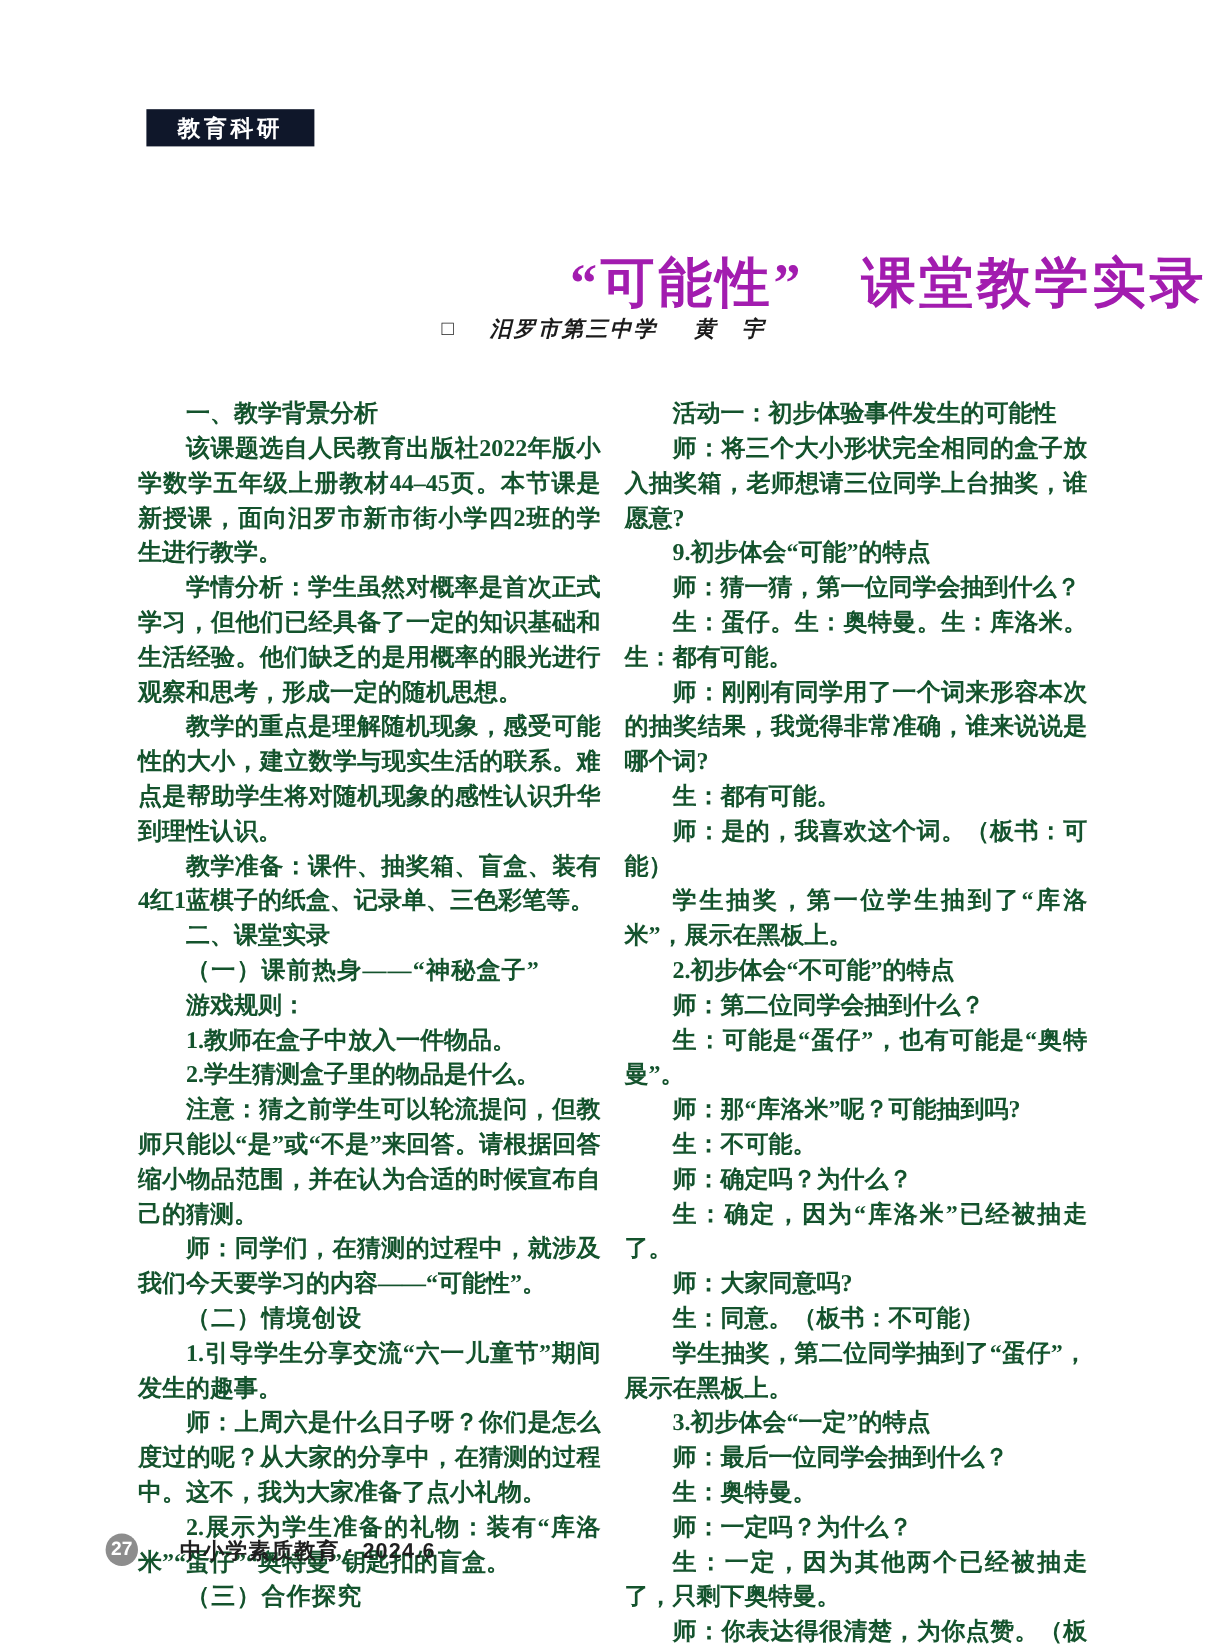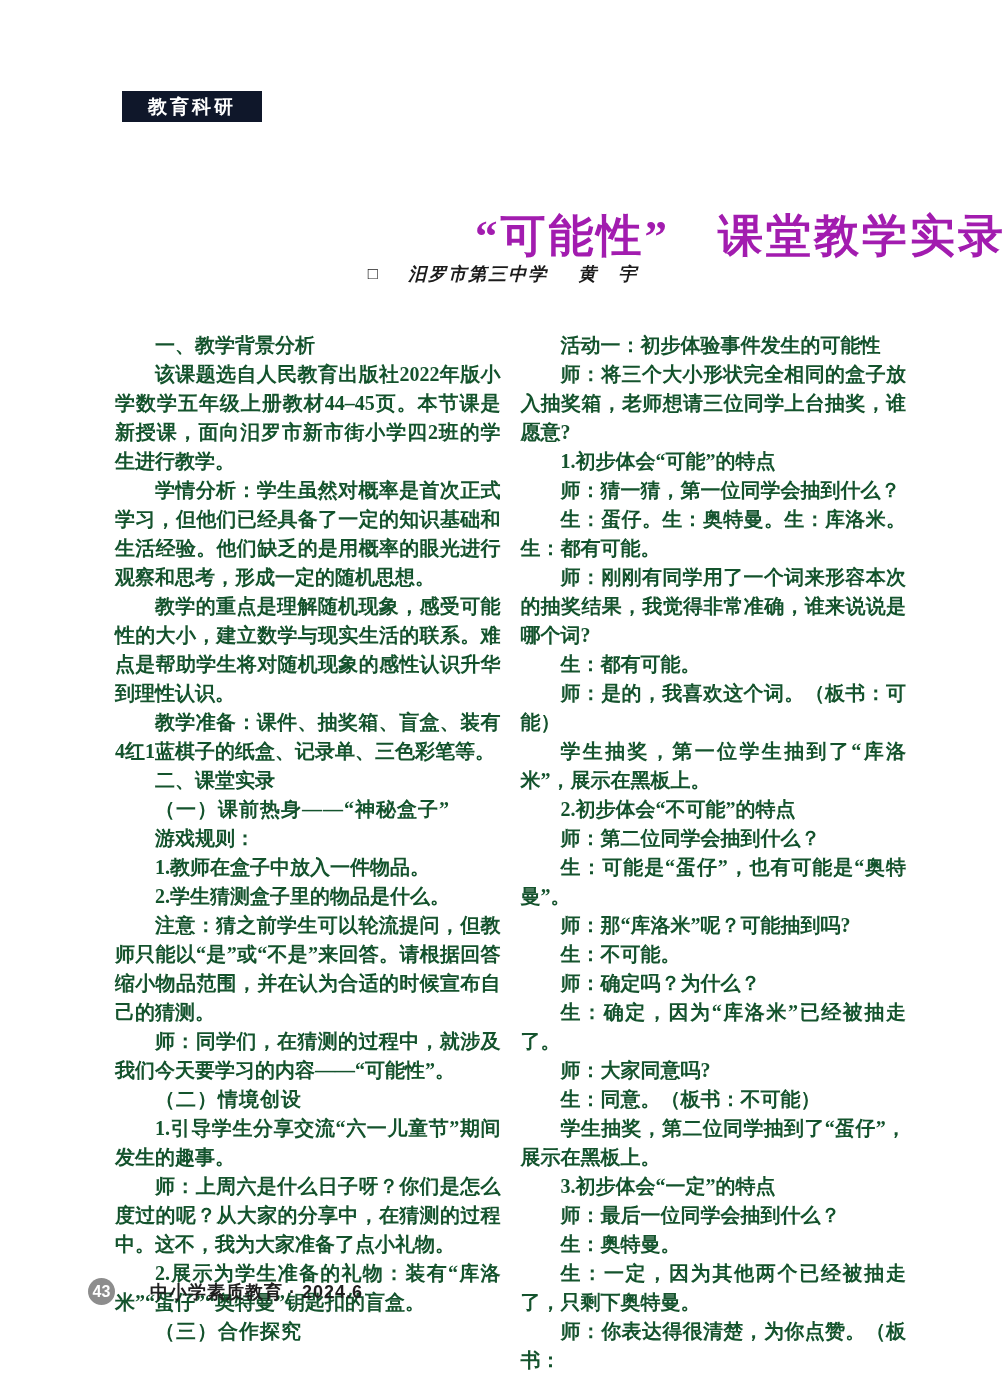--- a/index.html
+++ b/index.html
@@ -146,43 +146,44 @@
         <p class="para p">师：同学们，在猜测的过程中，就涉及我们今天要学习的内容——“可能性”。</p>
         <p class="para sub">（二）情境创设</p>
         <p class="para p">1.引导学生分享交流“六一儿童节”期间发生的趣事。</p>
         <p class="para p">师：上周六是什么日子呀？你们是怎么度过的呢？从大家的分享中，在猜测的过程中。这不，我为大家准备了点小礼物。</p>
         <p class="para p">2.展示为学生准备的礼物：装有“库洛米”“蛋仔”“奥特曼”钥匙扣的盲盒。</p>
         <p class="para sub">（三）合作探究</p>
       </div>
     <div class="col">
         <p class="para h2">活动一：初步体验事件发生的可能性</p>
         <p class="para p">师：将三个大小形状完全相同的盒子放入抽奖箱，老师想请三位同学上台抽奖，谁愿意?</p>
-        <p class="para num">1.初步体会“可能”的特点</p>
+        <p class="para num">9.初步体会“可能”的特点</p>
         <p class="para p">师：猜一猜，第一位同学会抽到什么？</p>
         <p class="para p">生：蛋仔。生：奥特曼。生：库洛米。生：都有可能。</p>
         <p class="para p">师：刚刚有同学用了一个词来形容本次的抽奖结果，我觉得非常准确，谁来说说是哪个词?</p>
         <p class="para p">生：都有可能。</p>
         <p class="para p">师：是的，我喜欢这个词。（板书：可能）</p>
         <p class="para p">学生抽奖，第一位学生抽到了“库洛米”，展示在黑板上。</p>
         <p class="para num">2.初步体会“不可能”的特点</p>
         <p class="para p">师：第二位同学会抽到什么？</p>
         <p class="para p">生：可能是“蛋仔”，也有可能是“奥特曼”。</p>
         <p class="para p">师：那“库洛米”呢？可能抽到吗?</p>
         <p class="para p">生：不可能。</p>
         <p class="para p">师：确定吗？为什么？</p>
         <p class="para p">生：确定，因为“库洛米”已经被抽走了。</p>
         <p class="para p">师：大家同意吗?</p>
         <p class="para p">生：同意。（板书：不可能）</p>
         <p class="para p">学生抽奖，第二位同学抽到了“蛋仔”，展示在黑板上。</p>
         <p class="para num">3.初步体会“一定”的特点</p>
         <p class="para p">师：最后一位同学会抽到什么？</p>
         <p class="para p">生：奥特曼。</p>
+        <p class="para p">师：一定吗？为什么？</p>
         <p class="para p">生：一定，因为其他两个已经被抽走了，只剩下奥特曼。</p>
         <p class="para p">师：你表达得很清楚，为你点赞。（板书：</p>
       </div>
   </div>
 
   <div class="footer">
-    <span class="page-circle">43</span>
+    <span class="page-circle">27</span>
     <span class="journal">中小学素质教育 · 2024.6</span>
   </div>
 
 </div>
 
 </body></html>

